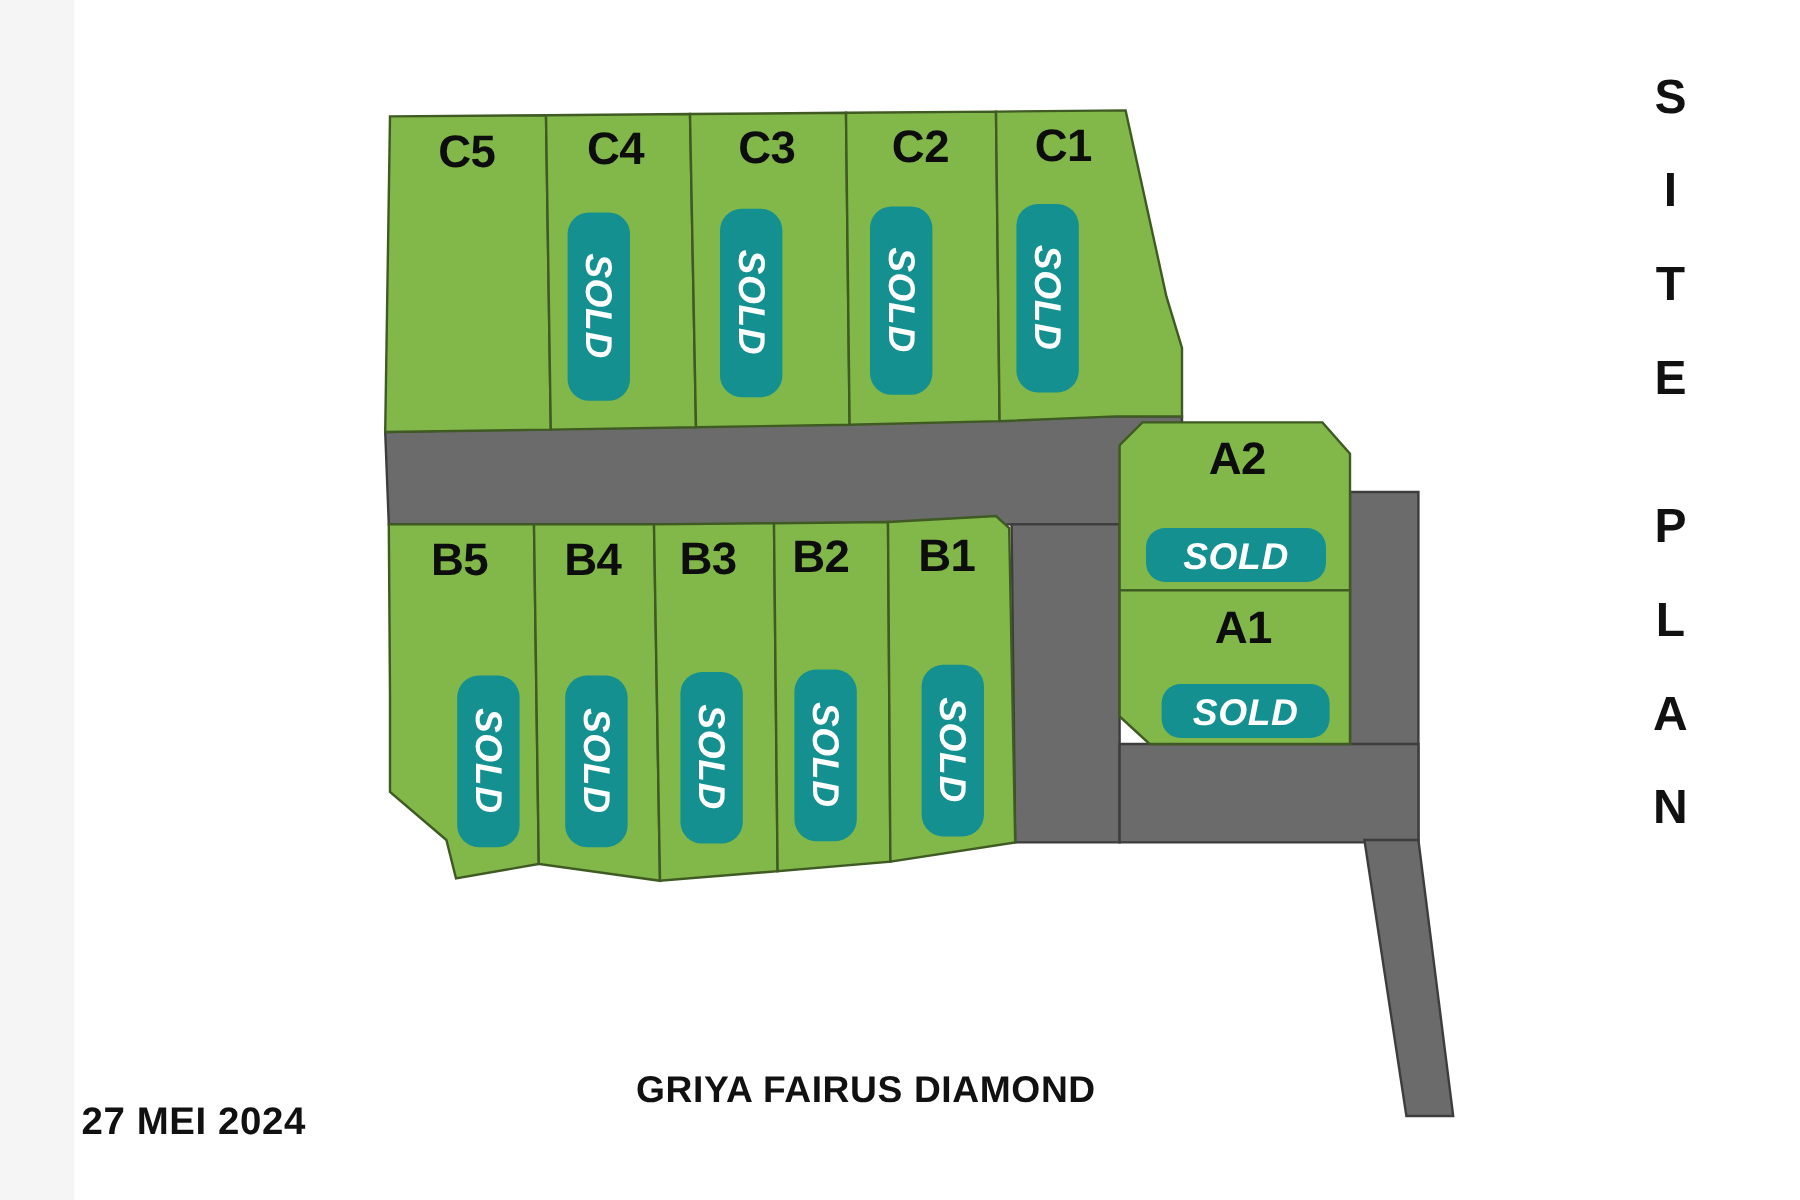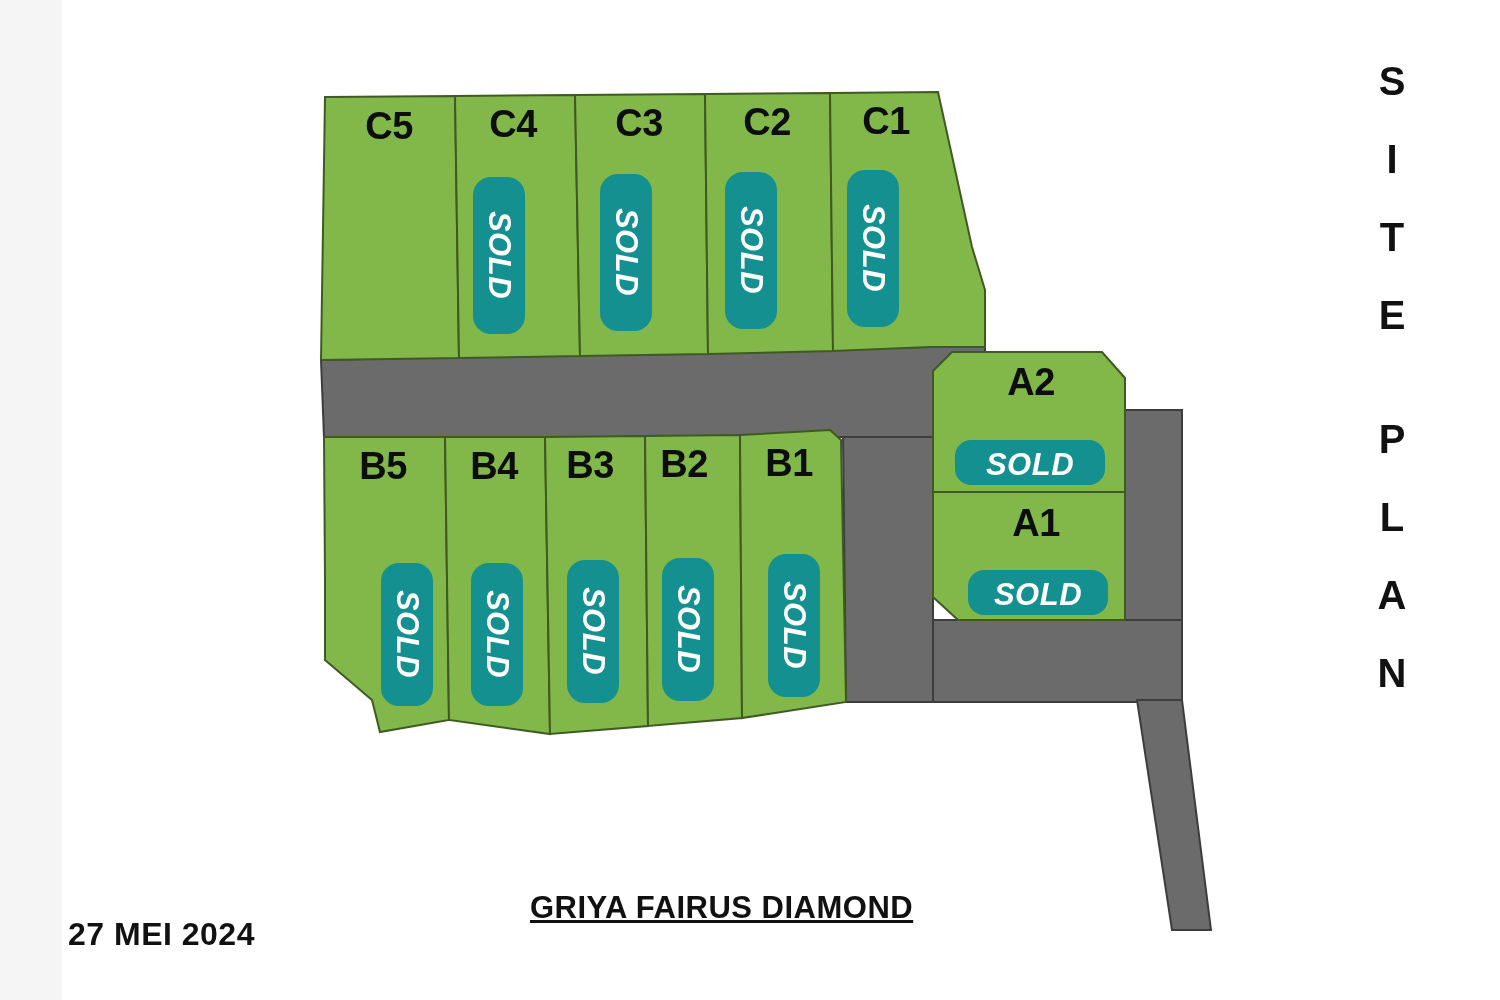--- a/index.html
+++ b/index.html
@@ -50,21 +50,20 @@
     position:absolute;
     font-family:"Liberation Sans", sans-serif;
     font-weight:bold;
     color:#111111;
     white-space:nowrap;
   }
   #project-name{
     left:530px;top:890px;
     font-size:31px;
     letter-spacing:0.5px;
-    text-decoration:underline;
   }
   #plan-date{
     left:68px;top:916px;
     font-size:32px;
     letter-spacing:0.5px;
   }
   #side-title{
     position:absolute;
     left:1352px;top:42px;
     width:80px;

